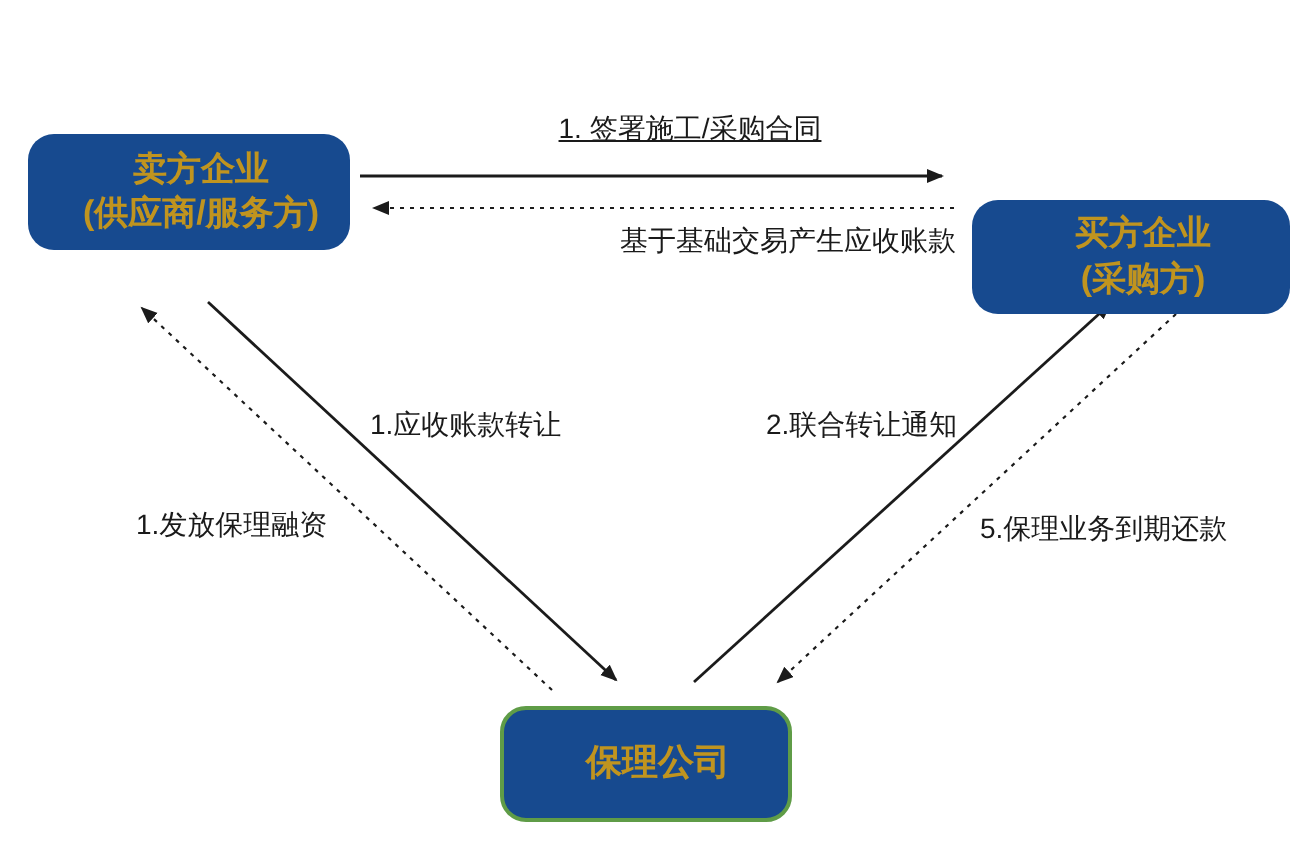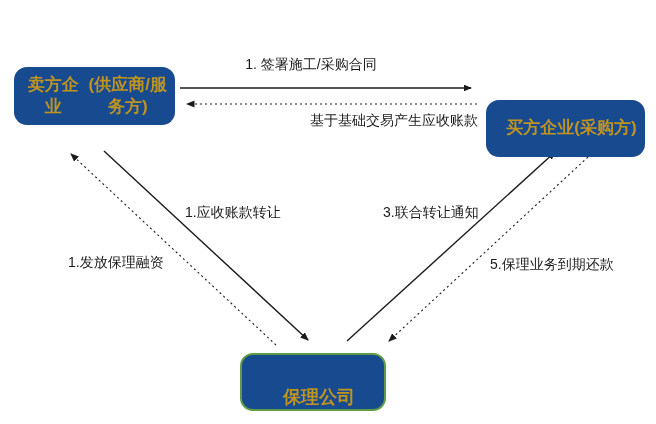--- a/index.html
+++ b/index.html
@@ -14,34 +14,34 @@
   .stage{
     position:relative;width:656px;height:424px;background:var(--bg);
     font-family:"Liberation Sans","DejaVu Sans",sans-serif;overflow:hidden;
   }
   .arrows{position:absolute;left:0;top:0;width:656px;height:424px;pointer-events:none;}
   .arrows line{stroke:var(--arrow);}
   .arrows line.solid{stroke-width:1.4;}
   .arrows line.dotted{stroke-width:1.1;stroke-dasharray:2 3;}
   .arrowhead{fill:var(--arrow);}
   .node{
-    position:absolute;display:flex;align-items:center;justify-content:center;
+    position:absolute;display:flex;flex-direction:column;align-items:center;justify-content:center;
     background:var(--node-fill);color:var(--node-text);
     border-radius:13px;font-weight:bold;text-align:center;line-height:1.3;
     box-sizing:border-box;
     padding-left:12px;
   }
   .node-seller{left:14px;top:67px;width:161px;height:58px;font-size:17px;}
   .node-buyer{left:486px;top:68px;width:159px;height:57px;font-size:17px;margin-top:32px;}
-  .node-factoring{left:240px;top:353px;width:146px;height:58px;font-size:18px;border:2px solid var(--factor-border);align-items:flex-end;}
+  .node-factoring{left:250px;top:353px;width:146px;height:58px;font-size:18px;border:2px solid var(--factor-border);}
   .lbl{
     position:absolute;color:var(--label);font-size:14px;white-space:nowrap;
   }
   .lbl-center{text-align:center;}
-  .lbl-e1{left:162px;top:56px;width:298px;}
+  .lbl-e1{left:196px;top:56px;width:298px;text-decoration:underline;}
   .lbl-e2{left:180px;top:112px;width:298px;text-align:right;}
   .lbl-e3{left:185px;top:204px;}
   .lbl-e4{left:383px;top:204px;}
   .lbl-e5{left:68px;top:254px;}
   .lbl-e6{left:490px;top:256px;}
 </style>
 </head>
 <body>
 
 <div class="stage">
@@ -70,17 +70,17 @@
     <div>(采购方)</div>
   </div>
 
   <div class="node node-factoring">
     <div>保理公司</div>
   </div>
 
   <div class="lbl lbl-center lbl-e1">1. 签署施工/采购合同</div>
   <div class="lbl lbl-center lbl-e2">基于基础交易产生应收账款</div>
   <div class="lbl lbl-e3">1.应收账款转让</div>
-  <div class="lbl lbl-e4">3.联合转让通知</div>
+  <div class="lbl lbl-e4">2.联合转让通知</div>
   <div class="lbl lbl-e5">1.发放保理融资</div>
   <div class="lbl lbl-e6">5.保理业务到期还款</div>
 
 </div>
 
 </body></html>

